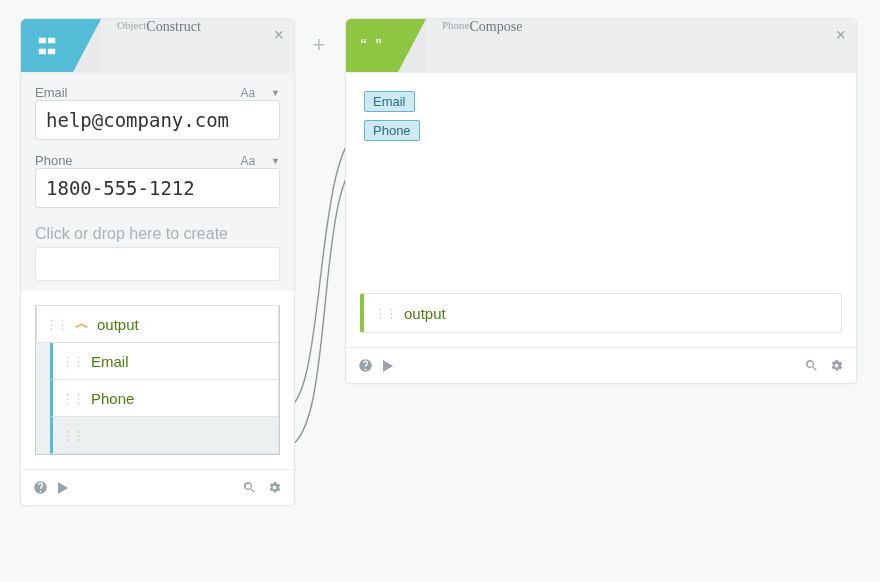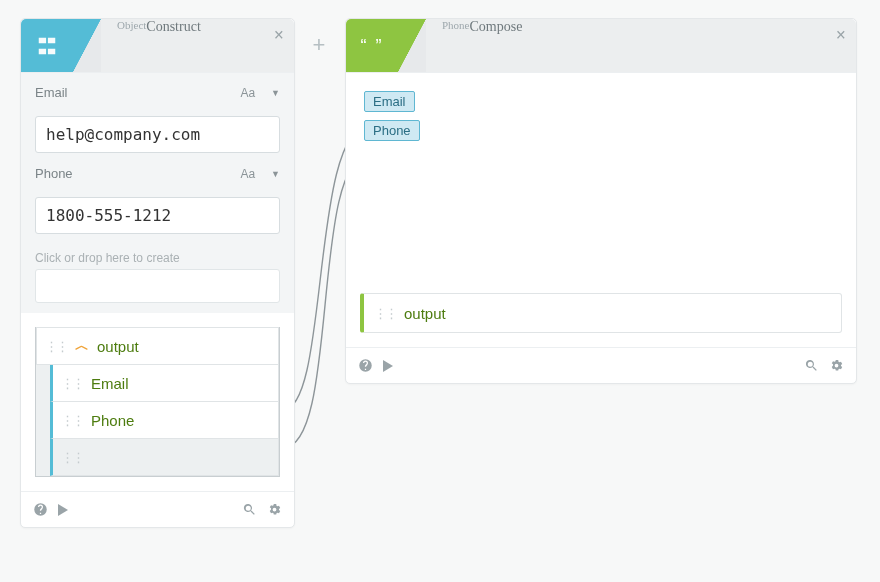--- a/index.html
+++ b/index.html
@@ -60,28 +60,28 @@
   }
 
   
   .sect { padding: 12px 14px 4px; background: #f3f5f6; }
   .field-row { display: flex; align-items: center; justify-content: space-between; margin-top: 10px; }
   .field-row:first-child { margin-top: 0; }
   .field-label { font-size: 13px; color: #7b8488; }
   .type-pick { font-size: 12px; color: #8b9498; display: flex; align-items: center; gap: 16px; cursor: pointer; }
   .type-pick .caret { font-size: 9px; }
   .field-input {
-    width: 100%; margin-top: 16px;
+    width: 100%; margin-top: 0;
     border: 1px solid #d7dde0; border-radius: 3px;
     padding: 8px 10px;
-    font-size: 16px; color: #333;
+    font-size: 19px; color: #333;
     background: #fff;
     resize: none;
   }
-  .drop-hint { font-size: 12px; color: #aab1b4; margin-top: 14px; }
+  .drop-hint { font-size: 16px; color: #aab1b4; margin-top: 14px; }
   .drop-box {
     height: 34px; margin-top: 4px;
     border: 1px solid #e1e6e8; border-radius: 3px; background: #fff;
   }
 
   
   .tree {
     background: #edf0f1; border: 1px solid #c8ced1;
     margin: 14px; padding: 0;
   }

